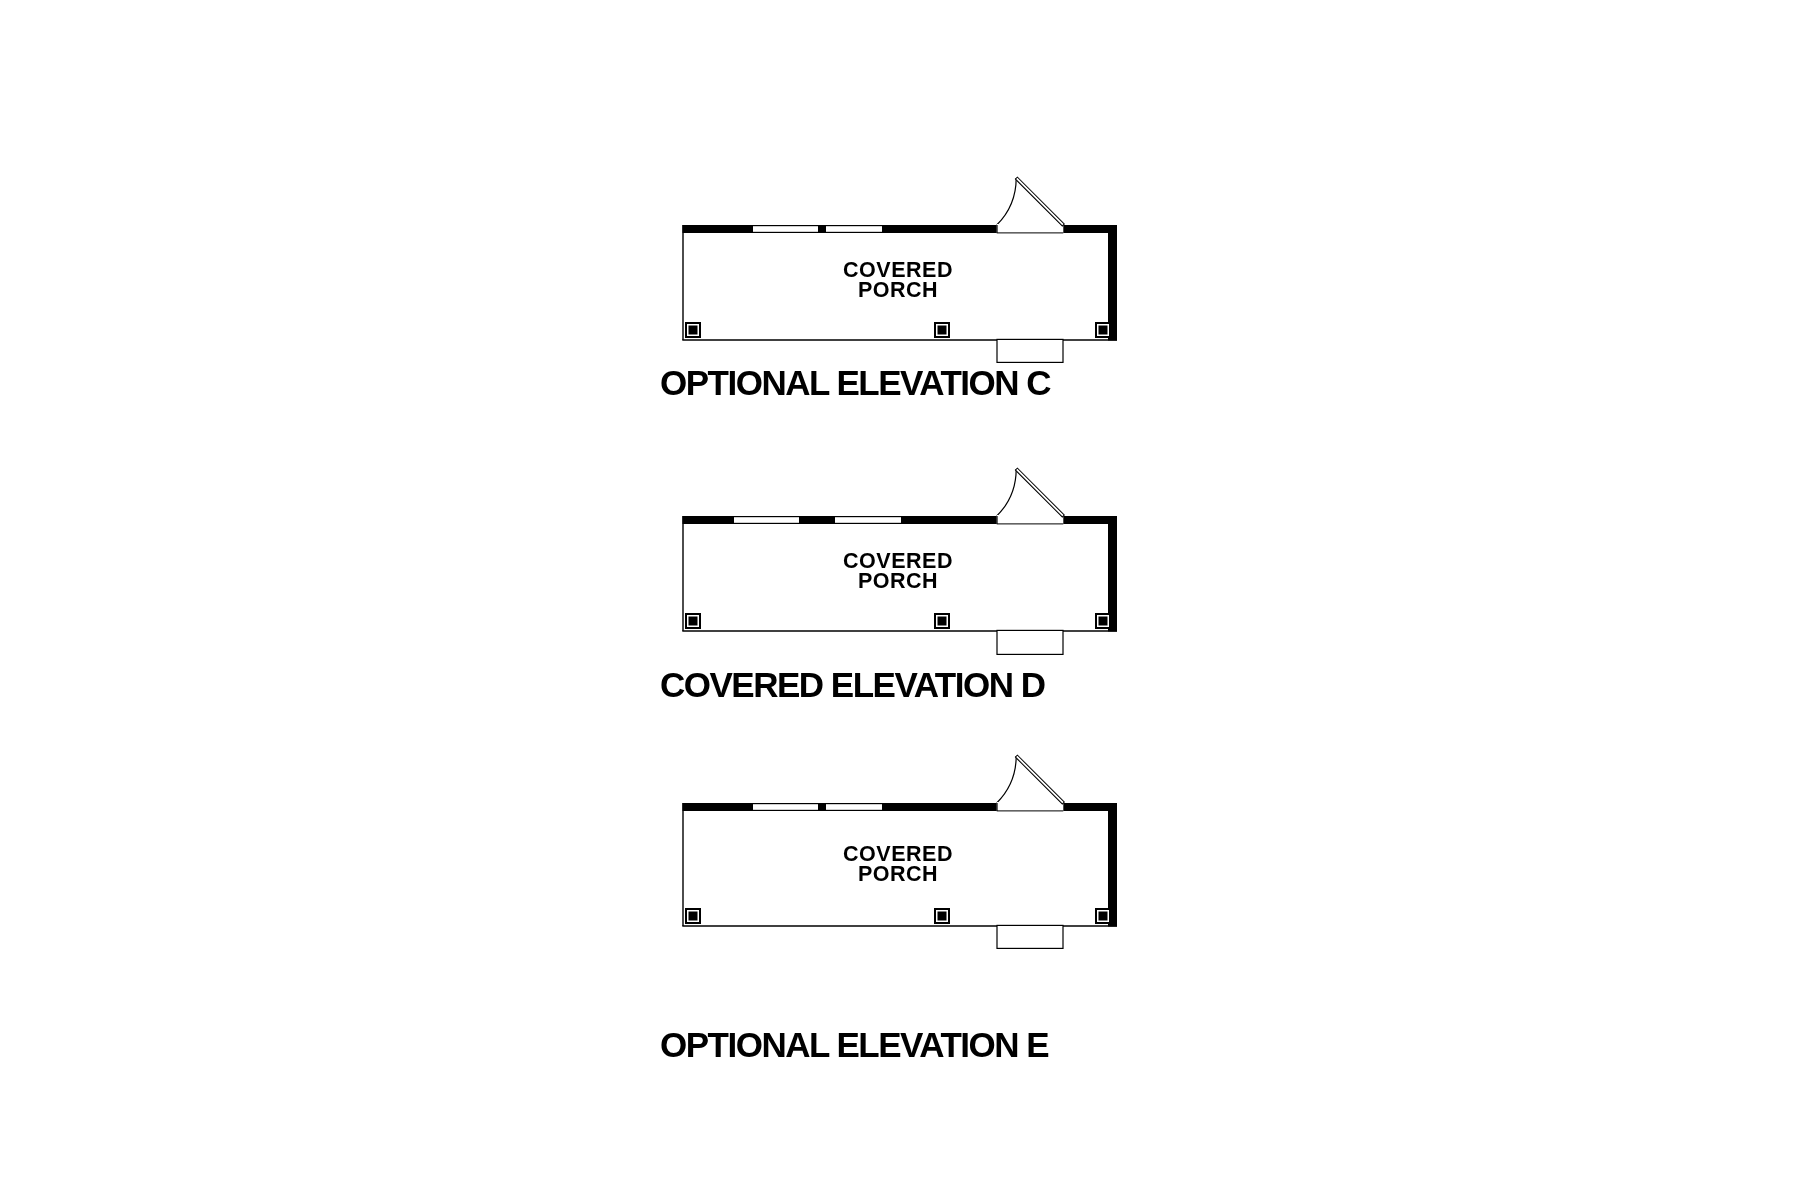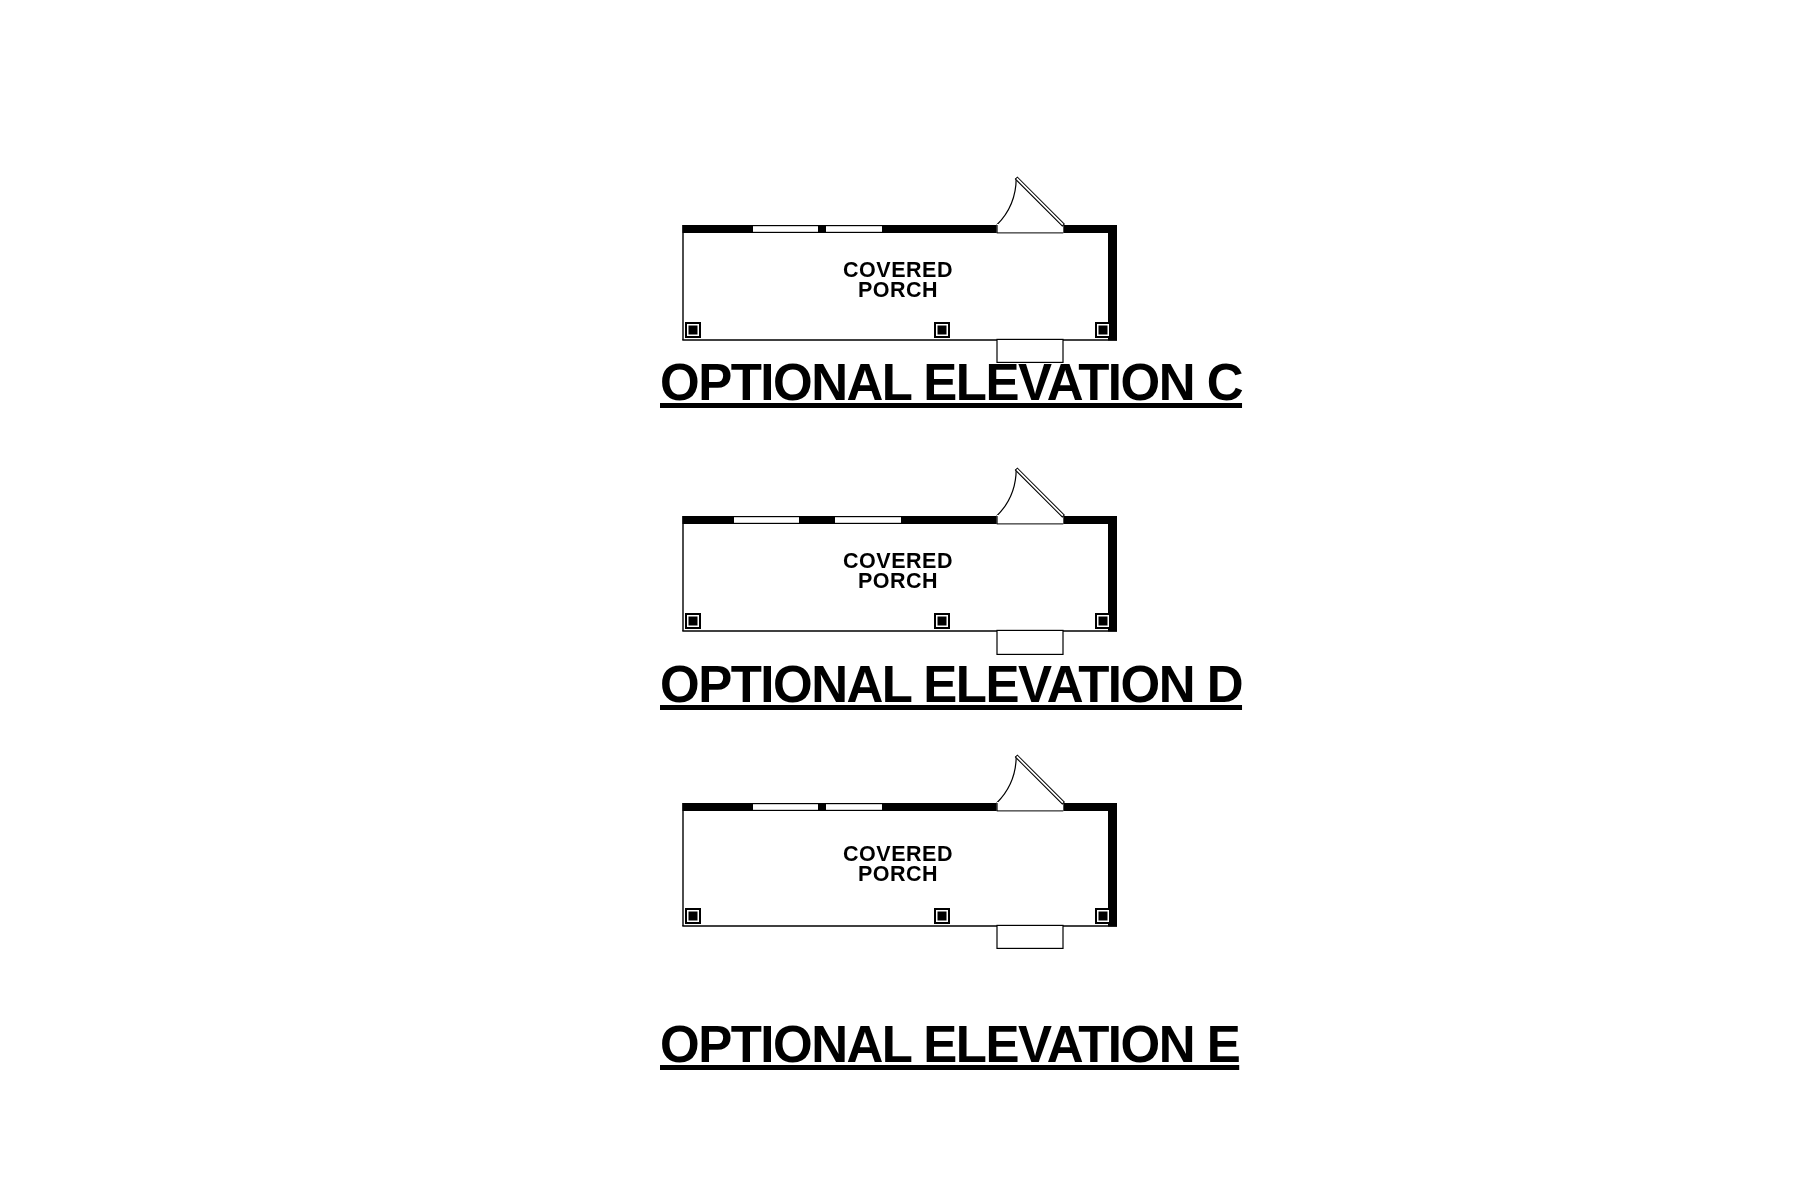--- a/index.html
+++ b/index.html
@@ -27,28 +27,27 @@
     font-family: "Liberation Sans", sans-serif;
     font-weight: bold;
     font-size: 21.5px;
     letter-spacing: 0.5px;
     fill: #000000;
   }
   .elevation-title {
     position: absolute;
     left: 660px;
     width: 480px;
-    text-align: right;
+    text-align: left;
     font-weight: bold;
-    font-size: 51px;
+    font-size: 35px;
     line-height: 41px;
     letter-spacing: -1.5px;
     white-space: nowrap;
     color: #000000;
-    text-decoration: underline;
   }
   #title-c { top: 362px; }
   #title-d { top: 664px; }
   #title-e { top: 1024px; }
 </style>
 </head>
 <body>
 
 <svg id="plan-c" class="plan-svg" viewBox="0 0 480 230">
 
@@ -117,21 +116,21 @@
   </g>
   <g>
     <rect x="435" y="172" width="16" height="16" fill="#000"></rect>
       <rect x="437" y="174" width="12" height="12" fill="#fff"></rect>
       <rect x="438.5" y="175.5" width="9" height="9" fill="#000"></rect>
   </g>
   <rect x="337" y="189.4" width="66" height="24" fill="#fff" stroke="#000" stroke-width="1.2"></rect>
   <text class="room-label" x="238" y="127" text-anchor="middle">COVERED</text>
   <text class="room-label" x="238" y="147" text-anchor="middle">PORCH</text>
 </svg>
-<div id="title-d" class="elevation-title">OPTIONAL ELEVATION D</div>
+<div id="title-d" class="elevation-title">COVERED ELEVATION D</div>
 
 <svg id="plan-e" class="plan-svg" viewBox="0 0 480 230">
   <path d="M 336.7 75 A 66.6 66.6 0 0 0 356.2 27.9" fill="none" stroke="#000" stroke-width="1.2"></path>
   <rect x="22.5" y="75" width="434.5" height="8" fill="#000"></rect>
   <rect x="93" y="76.2" width="65" height="5.6" fill="#fff"></rect>
   <rect x="166" y="76.2" width="56" height="5.6" fill="#fff"></rect>
   <rect x="336.7" y="74" width="66.6" height="10.2" fill="#fff"></rect>
   <line x1="336.7" y1="82.9" x2="403.3" y2="82.9" stroke="#000" stroke-width="1"></line>
   <line x1="337.1" y1="75" x2="337.1" y2="83" stroke="#000" stroke-width="1"></line>
   <rect x="448" y="75" width="9" height="123.5" fill="#000"></rect>

